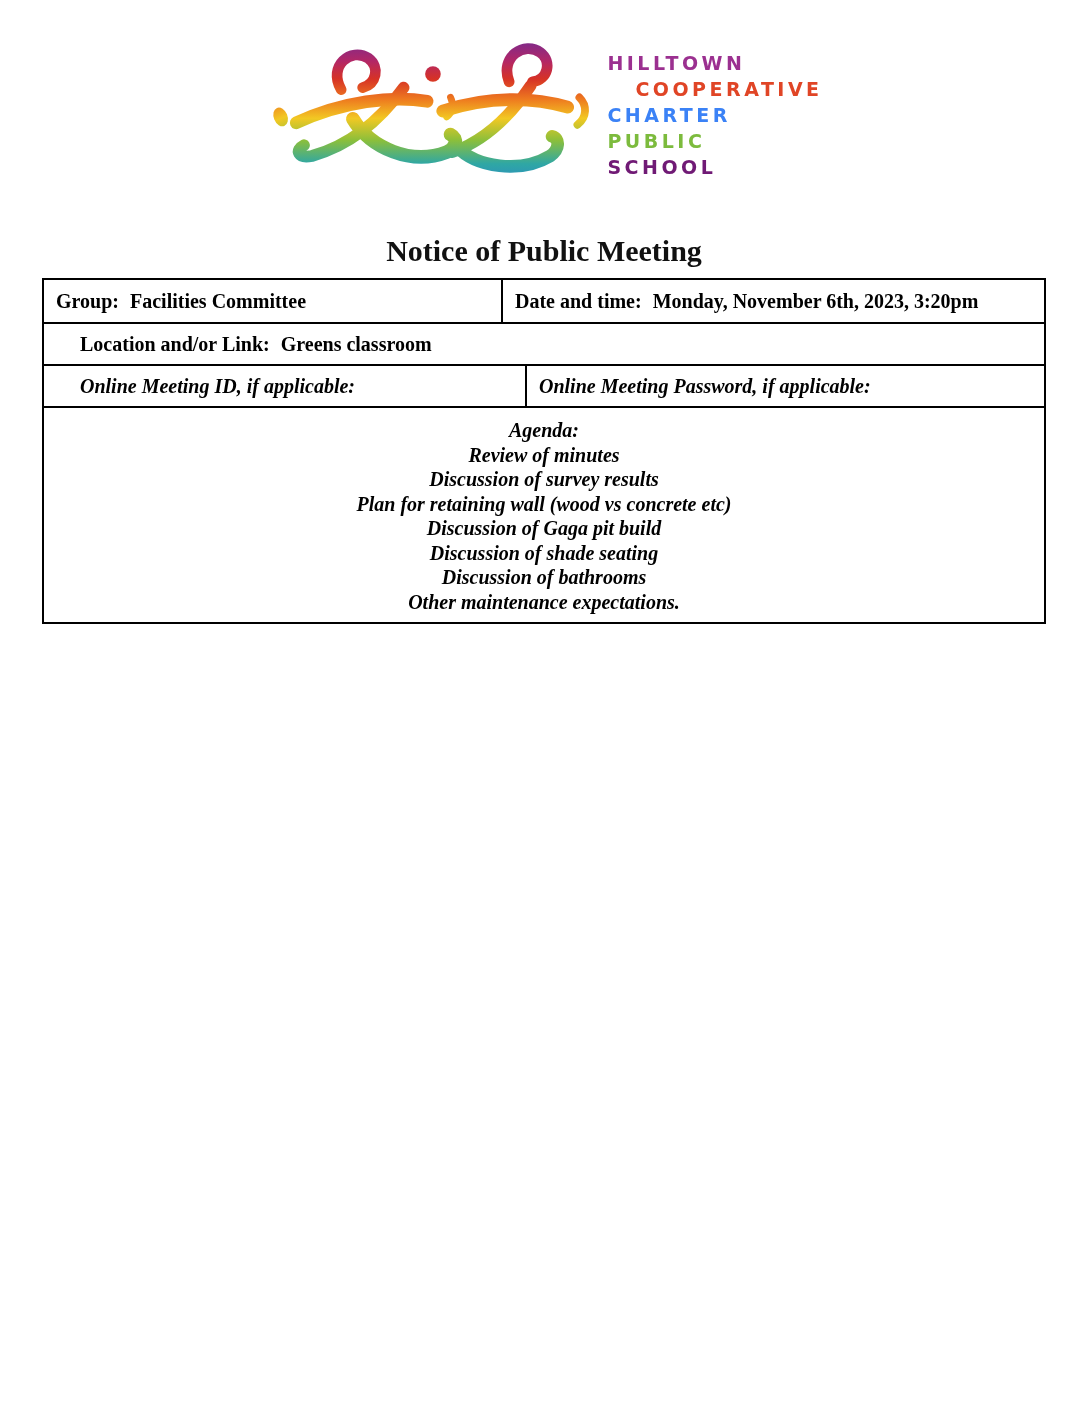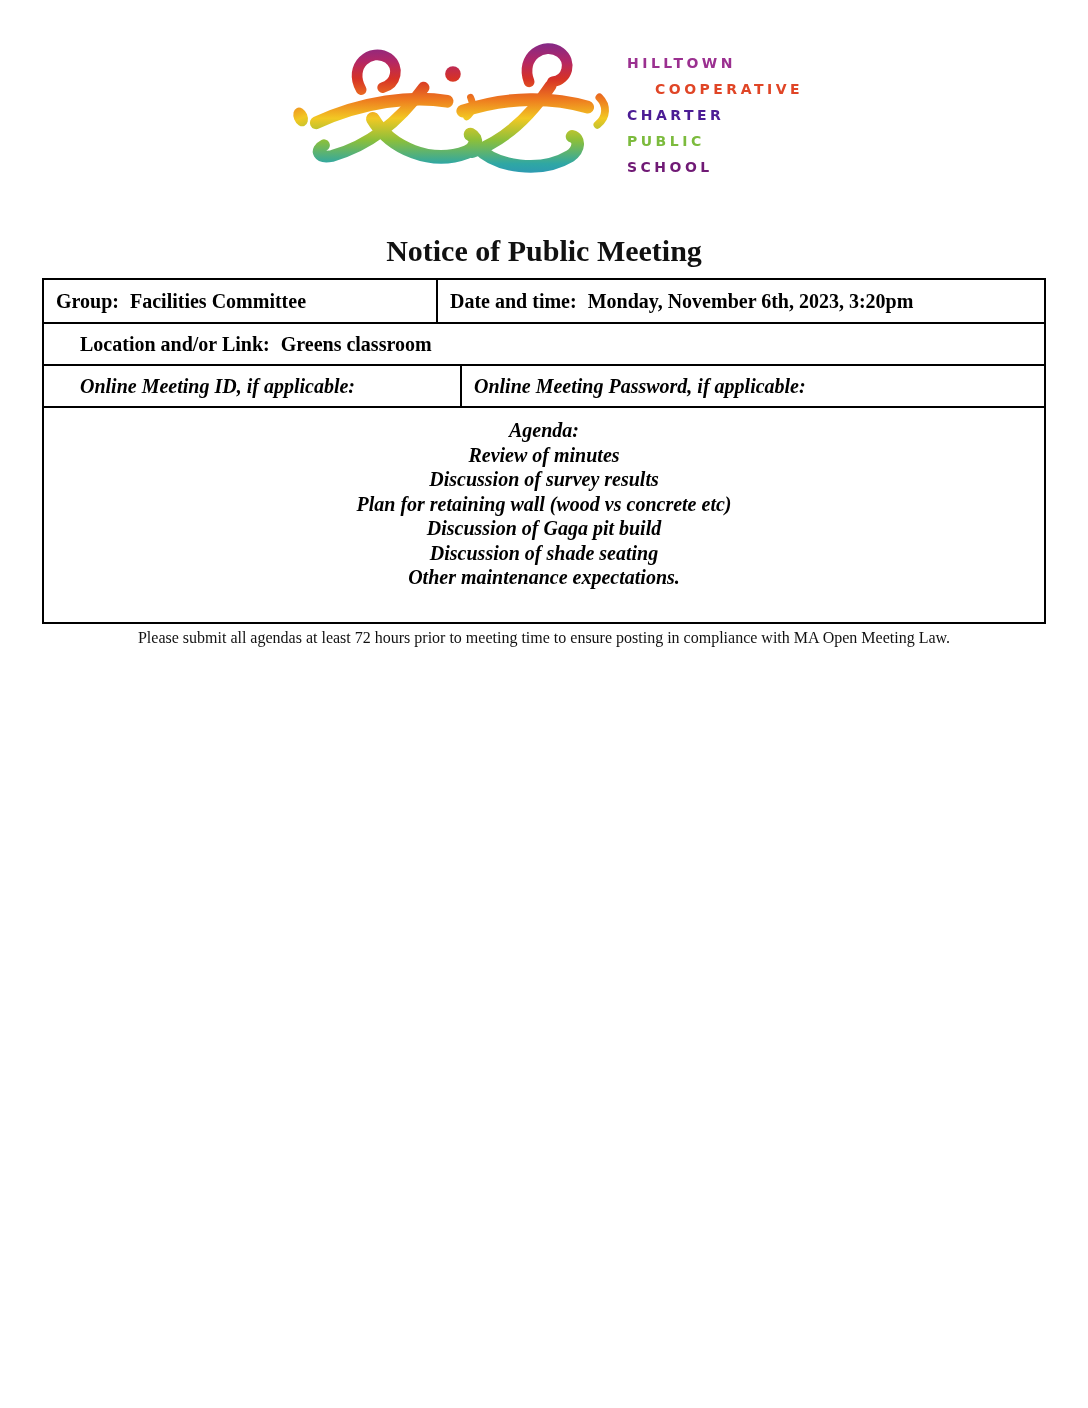--- a/index.html
+++ b/index.html
@@ -19,21 +19,21 @@
     padding-top:40px;
     height:152px;
   }
   .logo-figures{width:332px;height:148px;}
   .logo-figures svg{display:block;width:100%;height:100%;}
   .logo-text{
     margin-left:10px;
     padding-top:10px;
     font-family:"DejaVu Sans", sans-serif;
     font-weight:bold;
-    font-size:14px;
+    font-size:19px;
     letter-spacing:3.5px;
     line-height:26px;
     white-space:nowrap;
   }
   
   .title{
     margin:42px 0 0 0;
     text-align:center;
     font-size:30px;
     font-weight:bold;
@@ -55,21 +55,21 @@
   }
   .row:last-child{border-bottom:none;text-align:center;}
   .cell{
     display:flex;
     align-items:center;
     padding:0 12px;
     box-sizing:border-box;
     white-space:nowrap;
     overflow:hidden;
   }
-  .two-col .cell.left{width:394px;border-right:2px solid #000;}
+  .two-col .cell.left{width:459px;border-right:2px solid #000;}
   .two-col .cell.right{flex:1;}
   .cell.full{width:100%;}
   .h46{height:44px;}
   .h44{height:42px;padding-left:24px;}
   .italic-row .cell{font-style:italic;}
   .gap{display:inline-block;width:11px;}
   .agenda-cell{
     display:block;
     height:214px;
     padding:10px 12px;
@@ -122,21 +122,21 @@
           <path d="M182,72 C230,56 276,58 310,68" stroke-width="13"></path>
           <path d="M272,46 C248,82 220,104 192,114" stroke-width="12"></path>
           <path d="M196,108 C216,130 262,136 292,118 C302,111 302,100 294,98" stroke-width="13"></path>
           <path d="M322,58 C330,66 330,78 320,86" stroke-width="8"></path>
         </g>
       </svg>
     </div>
     <div class="logo-text">
       <div class="logo-line" style="color: rgb(155, 48, 144);">HILLTOWN</div>
       <div class="logo-line" style="color: rgb(224, 69, 38); margin-left: 28px;">COOPERATIVE</div>
-      <div class="logo-line" style="color: #4c1d95;">CHARTER</div>
+      <div class="logo-line" style="color: #3b82f6;">CHARTER</div>
       <div class="logo-line" style="color: rgb(124, 187, 61);">PUBLIC</div>
       <div class="logo-line" style="color: #701a75;">SCHOOL</div>
     </div>
   </header>
 
   <h1 class="title">Notice of Public Meeting</h1>
 
   <section class="meeting-table">
 
     <div class="row two-col h46">
@@ -171,20 +171,20 @@
       </div>
     </div>
 
     <div class="row agenda-cell">
       <div>Agenda:</div>
       <div>Review of minutes</div>
       <div>Discussion of survey results</div>
       <div>Plan for retaining wall (wood vs concrete etc)</div>
       <div>Discussion of Gaga pit build</div>
       <div>Discussion of shade seating</div>
+      <div>Discussion of bathrooms</div>
       <div>Other maintenance expectations.</div>
     </div>
 
   </section>
 
-  <p class="footer-note">Please submit all agendas at least 72 hours prior to meeting time to ensure posting in compliance with MA Open Meeting Law.</p>
 
 </div>
 
 </body></html>

